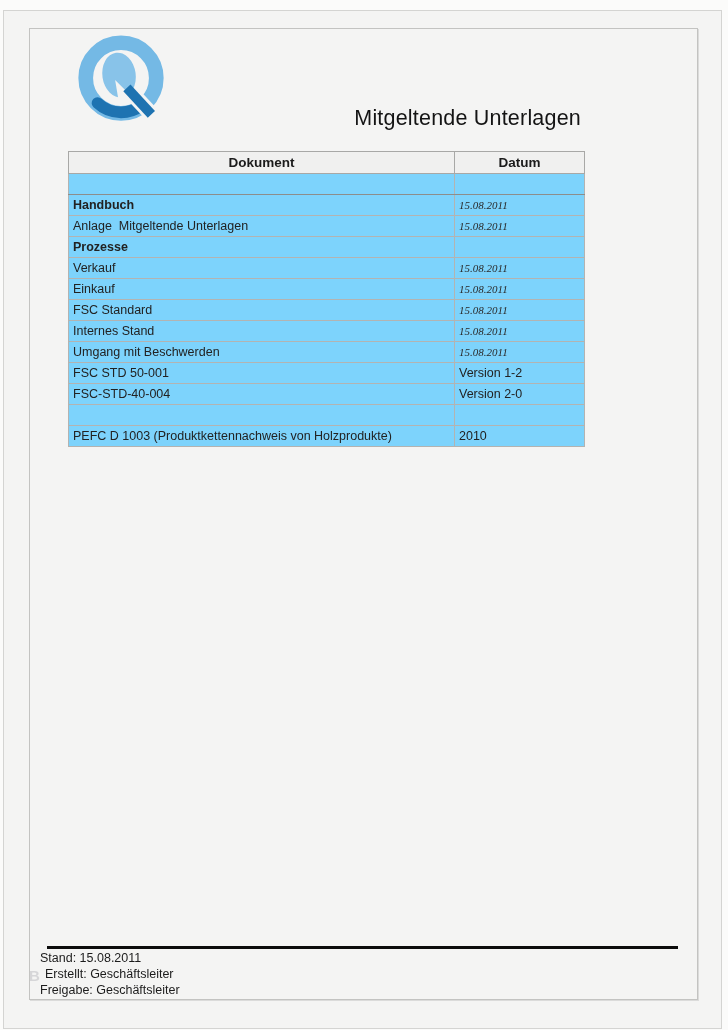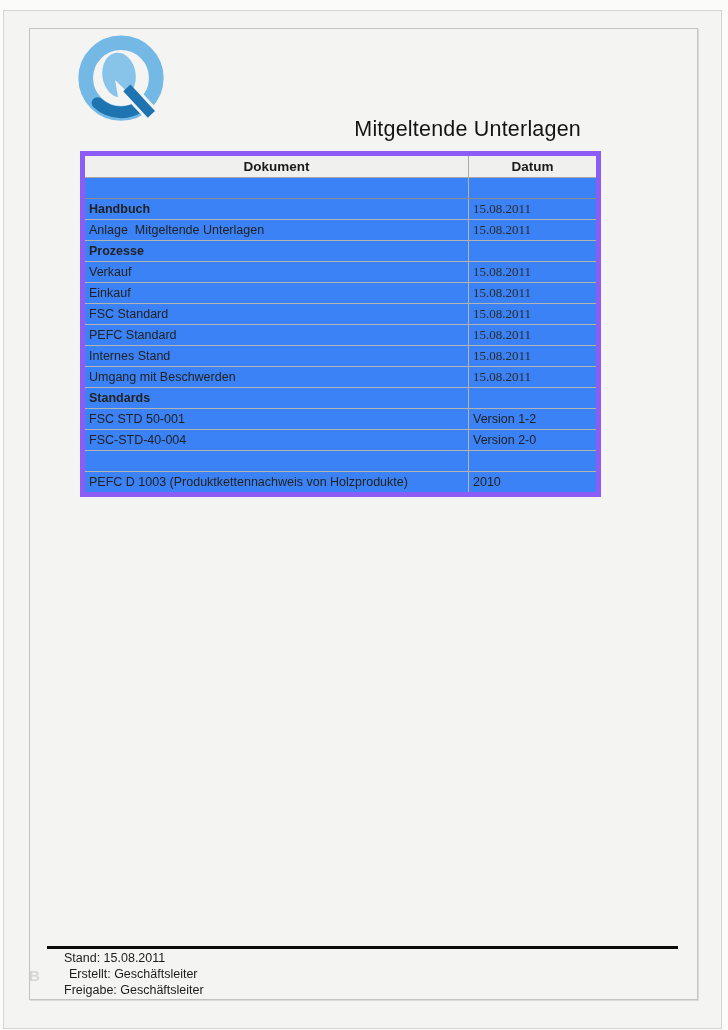--- a/index.html
+++ b/index.html
@@ -13,50 +13,50 @@
     position:absolute;left:3px;top:10px;width:719px;height:1019px;
     background:#f4f4f3;border:1px solid #d4d4d2;box-sizing:border-box;
   }
   .page-frame{
     position:absolute;left:29px;top:28px;width:669px;height:972px;
     border:1px solid #c3c3c1;box-sizing:border-box;background:#f4f4f3;
     box-shadow:1px 1px 0 rgba(0,0,0,0.10);
   }
   .logo{position:absolute;left:72px;top:31px;width:98px;height:98px;}
   .page-title{
-    position:absolute;left:280px;top:116px;width:301px;
+    position:absolute;left:280px;top:105px;width:301px;
     text-align:right;font-size:21.5px;line-height:26px;color:#141414;
     letter-spacing:0.2px;white-space:nowrap;
   }
   table.doc-table{
-    position:absolute;left:80px;top:151px;width:517px;
+    position:absolute;left:68px;top:151px;width:517px;
     border-collapse:collapse;table-layout:fixed;
-    border:5px solid #8b5cf6;
+    border:1px solid #8b5cf6;
   }
   .doc-table col.c-dok{width:386px;}
   .doc-table col.c-dat{width:130px;}
   .doc-table th{
     height:21px;font-size:13.5px;font-weight:bold;color:#1b1b1b;
     text-align:center;background:#f0f0ef;
     border:1px solid #a8a8a6;padding:0 3px;
   }
   .doc-table td{
     height:20px;font-size:12.5px;color:#222;
     border:1px solid #b3b3b1;padding:0 4px;
-    white-space:pre-wrap;overflow:hidden;background:#3b82f6;
+    white-space:pre-wrap;overflow:hidden;background:#7dd3fc;
     vertical-align:middle;
   }
   .doc-table tbody tr:first-child td{border-bottom-color:#8d8d8b;}
   .doc-table td.bold{font-weight:bold;}
-  .doc-table td.serif{font-family:"Liberation Serif",serif;font-size:13px;color:#2a2a2a;}
+  .doc-table td.serif{font-family:"Liberation Serif",serif;font-size:11px;color:#2a2a2a;font-style:italic;}
   .footer-rule{
     position:absolute;left:47px;top:946px;width:631px;height:3px;background:#0b0b0b;
   }
   .footer-text{
-    position:absolute;left:64px;top:950px;width:400px;
+    position:absolute;left:40px;top:950px;width:400px;
     font-size:12.5px;line-height:16px;color:#1c1c1c;
   }
   .footer-text .indent{padding-left:5px;}
   .watermark{
     position:absolute;left:29px;top:967px;font-size:15px;
     color:rgba(110,110,125,0.22);font-weight:bold;
   }
 </style>
 </head>
 <body>
@@ -115,34 +115,26 @@
       </tr>
       <tr>
         <td>Einkauf</td>
         <td class="serif">15.08.2011</td>
       </tr>
       <tr>
         <td>FSC Standard</td>
         <td class="serif">15.08.2011</td>
       </tr>
       <tr>
-        <td>PEFC Standard</td>
-        <td class="serif">15.08.2011</td>
-      </tr>
-      <tr>
         <td>Internes Stand</td>
         <td class="serif">15.08.2011</td>
       </tr>
       <tr>
         <td>Umgang mit Beschwerden</td>
         <td class="serif">15.08.2011</td>
-      </tr>
-      <tr>
-        <td class="bold">Standards</td>
-        <td></td>
       </tr>
       <tr>
         <td>FSC STD 50-001</td>
         <td>Version 1-2</td>
       </tr>
       <tr>
         <td>FSC-STD-40-004</td>
         <td>Version 2-0</td>
       </tr>
       <tr>

